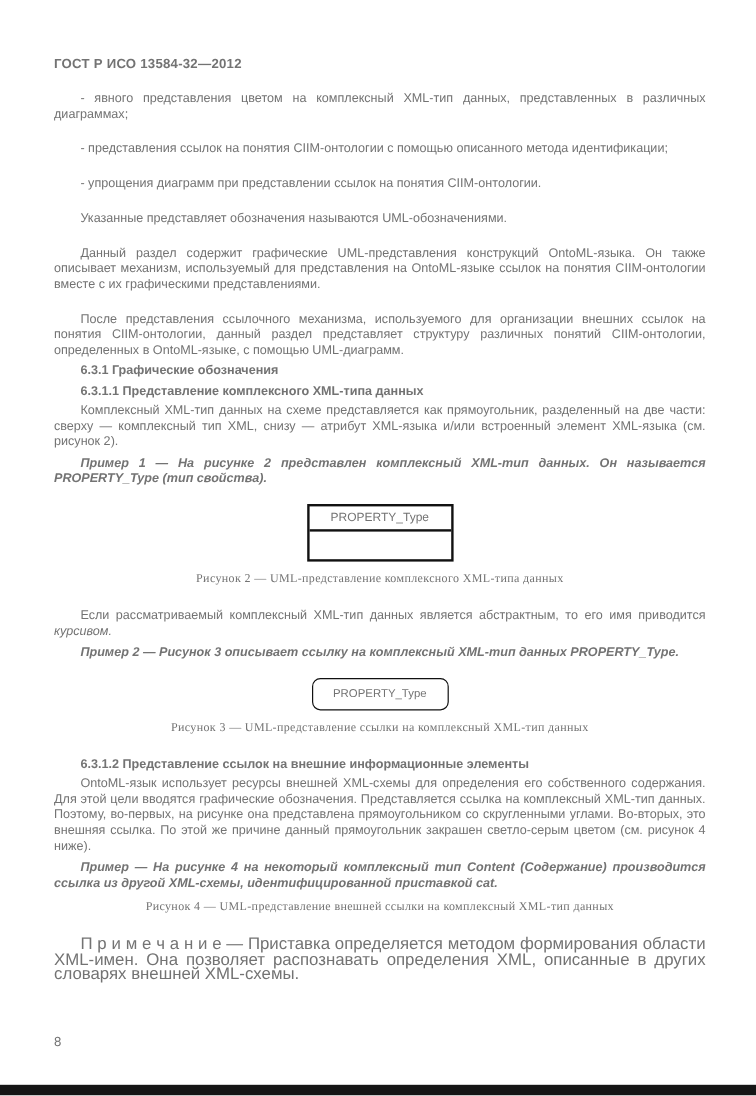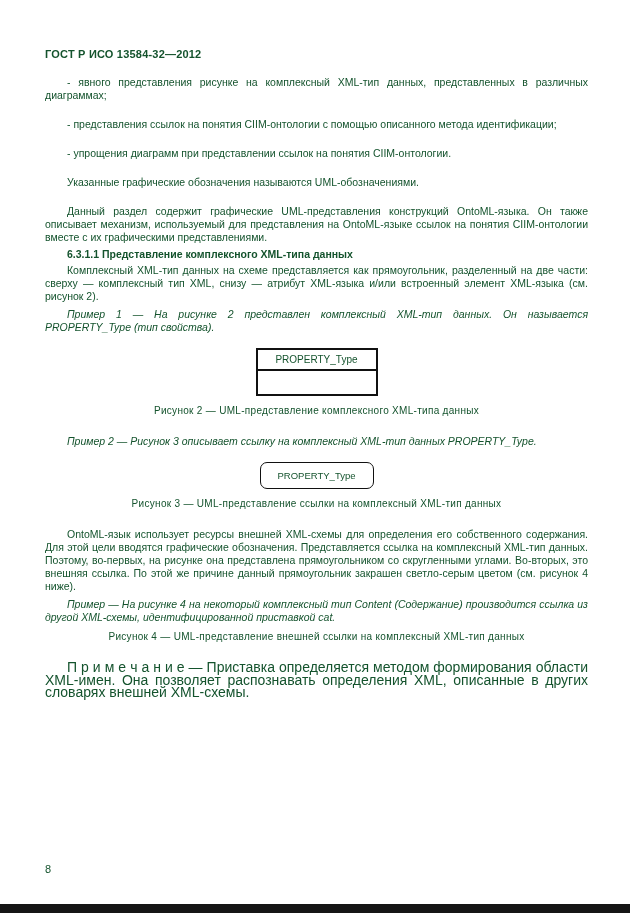--- a/index.html
+++ b/index.html
@@ -2,36 +2,36 @@
 <html lang="ru"><head>
 <meta charset="utf-8">
 <style>
   html,body { margin:0; padding:0; background:#d8d8d8; }
   .page {
     position:relative;
     width:630px; height:913px;
     margin:0 auto;
     background:#ffffff;
     font-family:"Liberation Sans", sans-serif;
-    color:#14532d;
+    color:#737373;
     overflow:hidden;
     box-sizing:border-box;
   }
   .doc-header {
     position:absolute; top:48px; left:45px;
     font-size:11px; font-weight:bold; letter-spacing:0.2px;
   }
   .content {
     position:absolute; top:76px; left:45px; width:543px;
     font-size:10.5px; line-height:13px; text-align:justify;
   }
   .para { margin:0; text-indent:22px; }
   .para + .para { margin-top:16px; }
   .heading { margin:4px 0 3px 0; text-indent:22px; font-weight:bold; }
-  .example { margin:5px 0 5px 0; text-indent:22px; font-weight:normal; font-style:italic; }
+  .example { margin:5px 0 5px 0; text-indent:22px; font-weight:bold; font-style:italic; }
   .italic { font-style:italic; }
   .figure-wrap { margin:14px 0 8px 0; display:flex; justify-content:center;align-items:center; }
   .uml-class {
     width:118px; border:2px solid #111; background:#fff;
   }
   .uml-class .uml-name {
     height:19px; display:flex; align-items:center; justify-content:center;
     font-size:10px; border-bottom:2px solid #111;
   }
   .uml-class .uml-body { height:23px; }
@@ -39,69 +39,73 @@
     min-width:96px; padding:0 8px; height:25px;
     border:1.5px solid #111; border-radius:7px; background:#fff;
     display:flex; align-items:center; justify-content:center;
     font-size:9.5px;
   }
   .uml-ref.external {
     height:31px; border-radius:9px; background:#f1f1f1; font-size:10px;
   }
   .caption {
     margin:6px 0 18px 0; text-align:center; text-indent:0;
-    font-size:10px; letter-spacing:0.3px;
+    font-size:10px; letter-spacing:0.3px;font-family:Liberation Serif, serif;
   }
   .note {
     margin-top:18px; font-size:14px; line-height:12.5px; text-indent:22px;
   }
   .page-number {
     position:absolute; left:45px; bottom:38px; font-size:11px;
   }
   .bottom-bar {
     position:absolute; left:0; right:0; bottom:0; height:9px; background:#151515;
   }
 </style>
 </head>
 <body>
 
 <div class="page">
 
   <div class="doc-header">ГОСТ Р ИСО 13584-32—2012</div>
 
   <div class="content">
 
-    <p class="para">- явного представления рисунке на комплексный XML-тип данных, представленных в различных диаграммах;</p>
+    <p class="para">- явного представления цветом на комплексный XML-тип данных, представленных в различных диаграммах;</p>
     <p class="para">- представления ссылок на понятия CIIM-онтологии с помощью описанного метода идентификации;</p>
     <p class="para">- упрощения диаграмм при представлении ссылок на понятия CIIM-онтологии.</p>
-    <p class="para">Указанные графические обозначения называются UML-обозначениями.</p>
+    <p class="para">Указанные представляет обозначения называются UML-обозначениями.</p>
     <p class="para">Данный раздел содержит графические UML-представления конструкций OntoML-языка. Он также описывает механизм, используемый для представления на OntoML-языке ссылок на понятия CIIM-онтологии вместе с их графическими представлениями.</p>
+    <p class="para">После представления ссылочного механизма, используемого для организации внешних ссылок на понятия CIIM-онтологии, данный раздел представляет структуру различных понятий CIIM-онтологии, определенных в OntoML-языке, с помощью UML-диаграмм.</p>
 
+    <p class="heading">6.3.1 Графические обозначения</p>
 
     <p class="heading">6.3.1.1 Представление комплексного XML-типа данных</p>
     <p class="para">Комплексный XML-тип данных на схеме представляется как прямоугольник, разделенный на две части: сверху — комплексный тип XML, снизу — атрибут XML-языка и/или встроенный элемент XML-языка (см. рисунок 2).</p>
 
     <p class="example">Пример 1 — На рисунке 2 представлен комплексный XML-тип данных. Он называется PROPERTY_Type (тип свойства).</p>
 
     <div class="figure-wrap">
       <div class="uml-class">
         <div class="uml-name">PROPERTY_Type</div>
         <div class="uml-body"></div>
       </div>
     </div>
     <p class="caption">Рисунок 2 — UML-представление комплексного XML-типа данных</p>
 
+    <p class="para"><span>Если рассматриваемый комплексный XML-тип данных является абстрактным, то его имя приводится </span><span class="italic">курсивом.</span></p>
 
     <p class="example">Пример 2 — Рисунок 3 описывает ссылку на комплексный XML-тип данных PROPERTY_Type.</p>
 
     <div class="figure-wrap">
       <div class="uml-ref">PROPERTY_Type</div>
     </div>
     <p class="caption">Рисунок 3 — UML-представление ссылки на комплексный XML-тип данных</p>
 
+    <p class="heading">6.3.1.2 Представление ссылок на внешние информационные элементы</p>
     <p class="para">OntoML-язык использует ресурсы внешней XML-схемы для определения его собственного содержания. Для этой цели вводятся графические обозначения. Представляется ссылка на комплексный XML-тип данных. Поэтому, во-первых, на рисунке она представлена прямоугольником со скругленными углами. Во-вторых, это внешняя ссылка. По этой же причине данный прямоугольник закрашен светло-серым цветом (см. рисунок 4 ниже).</p>
 
     <p class="example">Пример — На рисунке 4 на некоторый комплексный тип Content (Содержание) производится ссылка из другой XML-схемы, идентифицированной приставкой cat.</p>
 
     <p class="caption">Рисунок 4 — UML-представление внешней ссылки на комплексный XML-тип данных</p>
 
     <p class="note">П р и м е ч а н и е — Приставка определяется методом формирования области XML-имен. Она позволяет распознавать определения XML, описанные в других словарях внешней XML-схемы.</p>
 
   </div>
 

